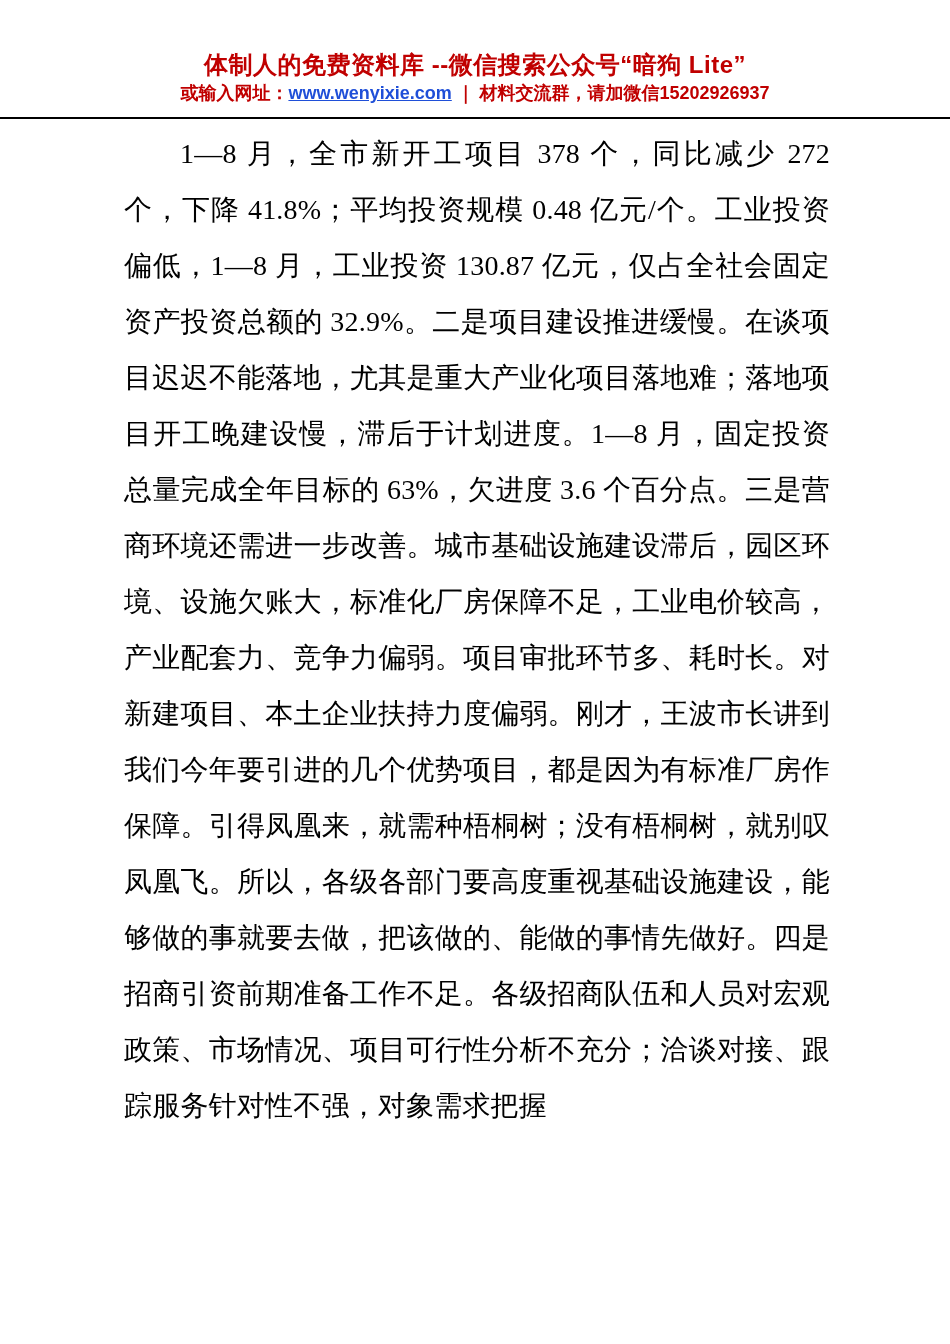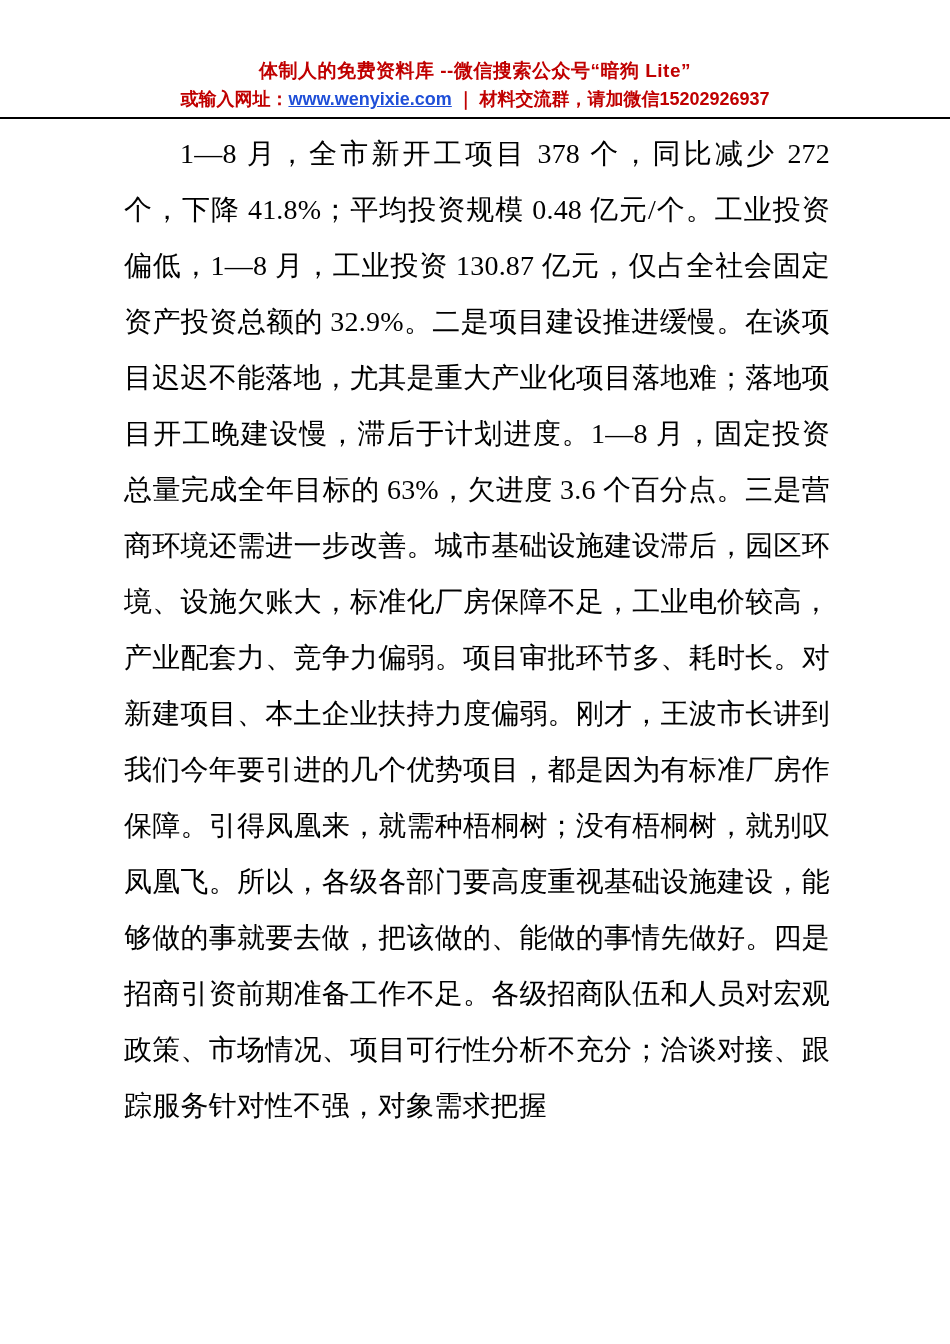--- a/index.html
+++ b/index.html
@@ -23,27 +23,26 @@
   }
   .banner {
     position: absolute;
     top: 52px;
     left: 0;
     width: 950px;
     text-align: center;
   }
   .banner-line1 {
     font-family: "Liberation Sans", "DejaVu Sans", sans-serif;
-    font-size: 19px;
+    font-size: 24px;
     font-weight: bold;
     color: #c00000;
     letter-spacing: 0.5px;
     line-height: 26px;
     white-space: nowrap;
-    margin-top: 6px;
   }
   .banner-line2 {
     font-family: "Liberation Sans", "DejaVu Sans", sans-serif;
     font-size: 18px;
     font-weight: bold;
     color: #c00000;
     line-height: 26px;
     margin-top: 2px;
     white-space: nowrap;
   }

